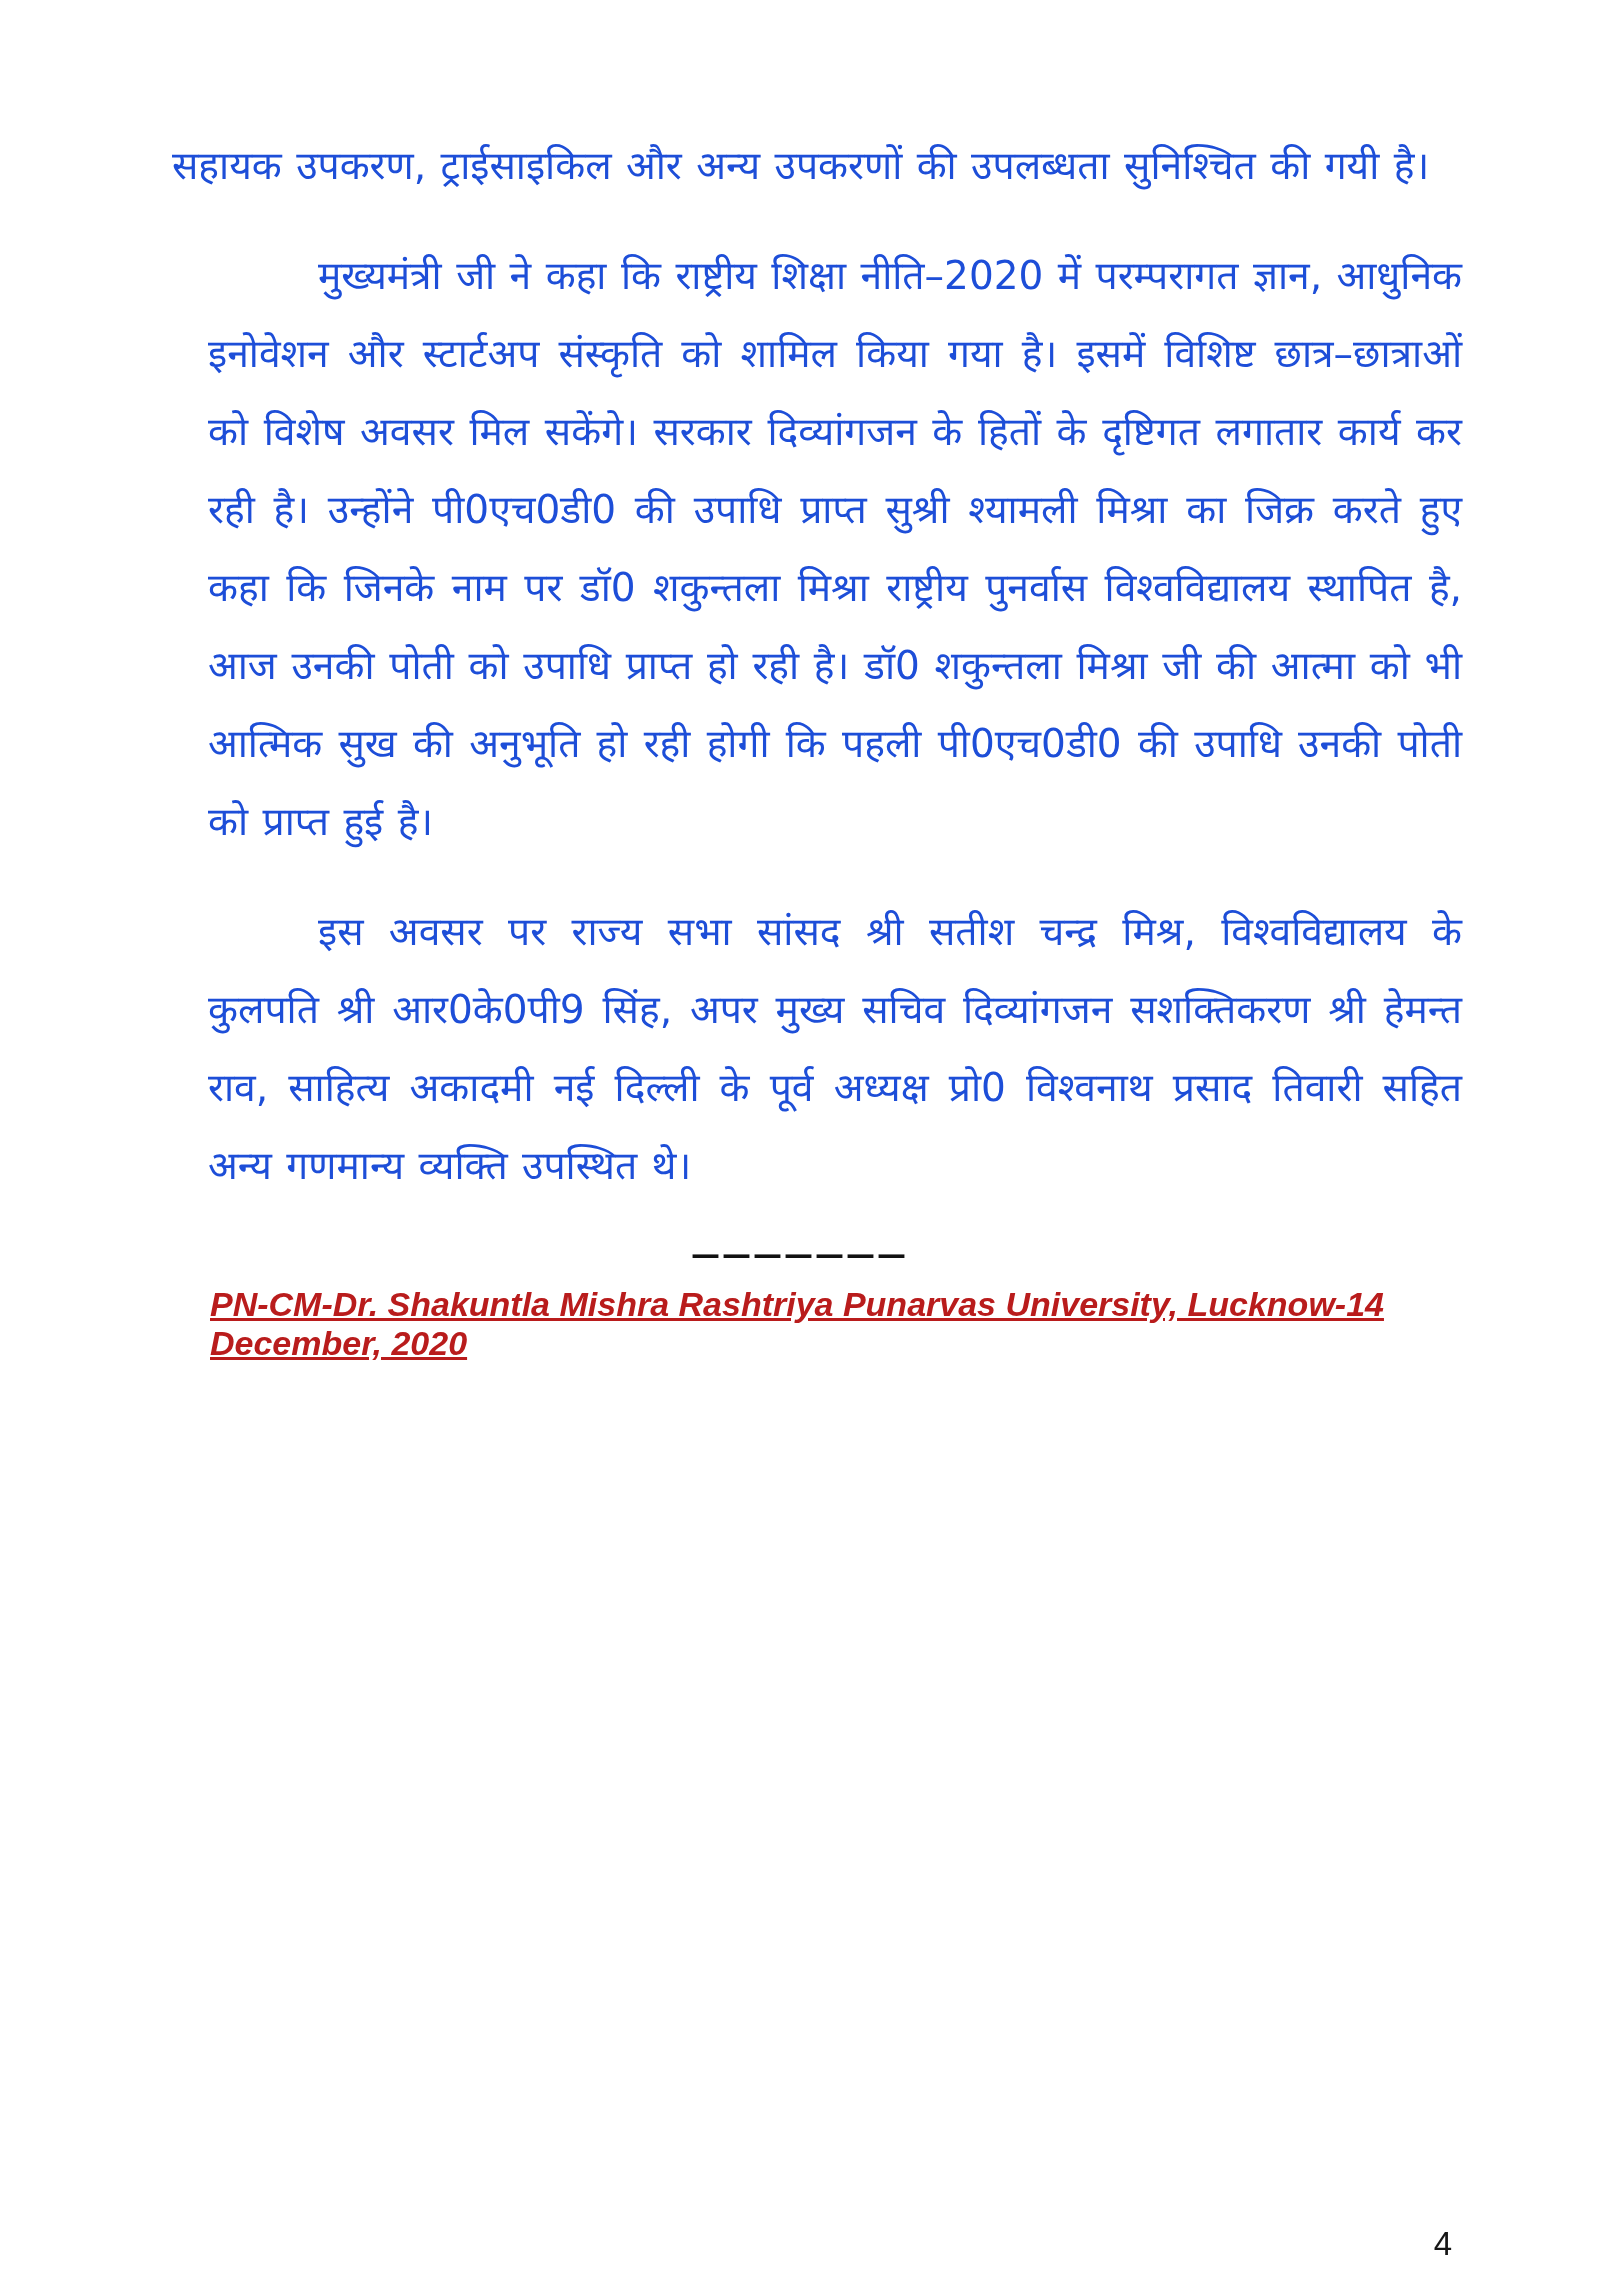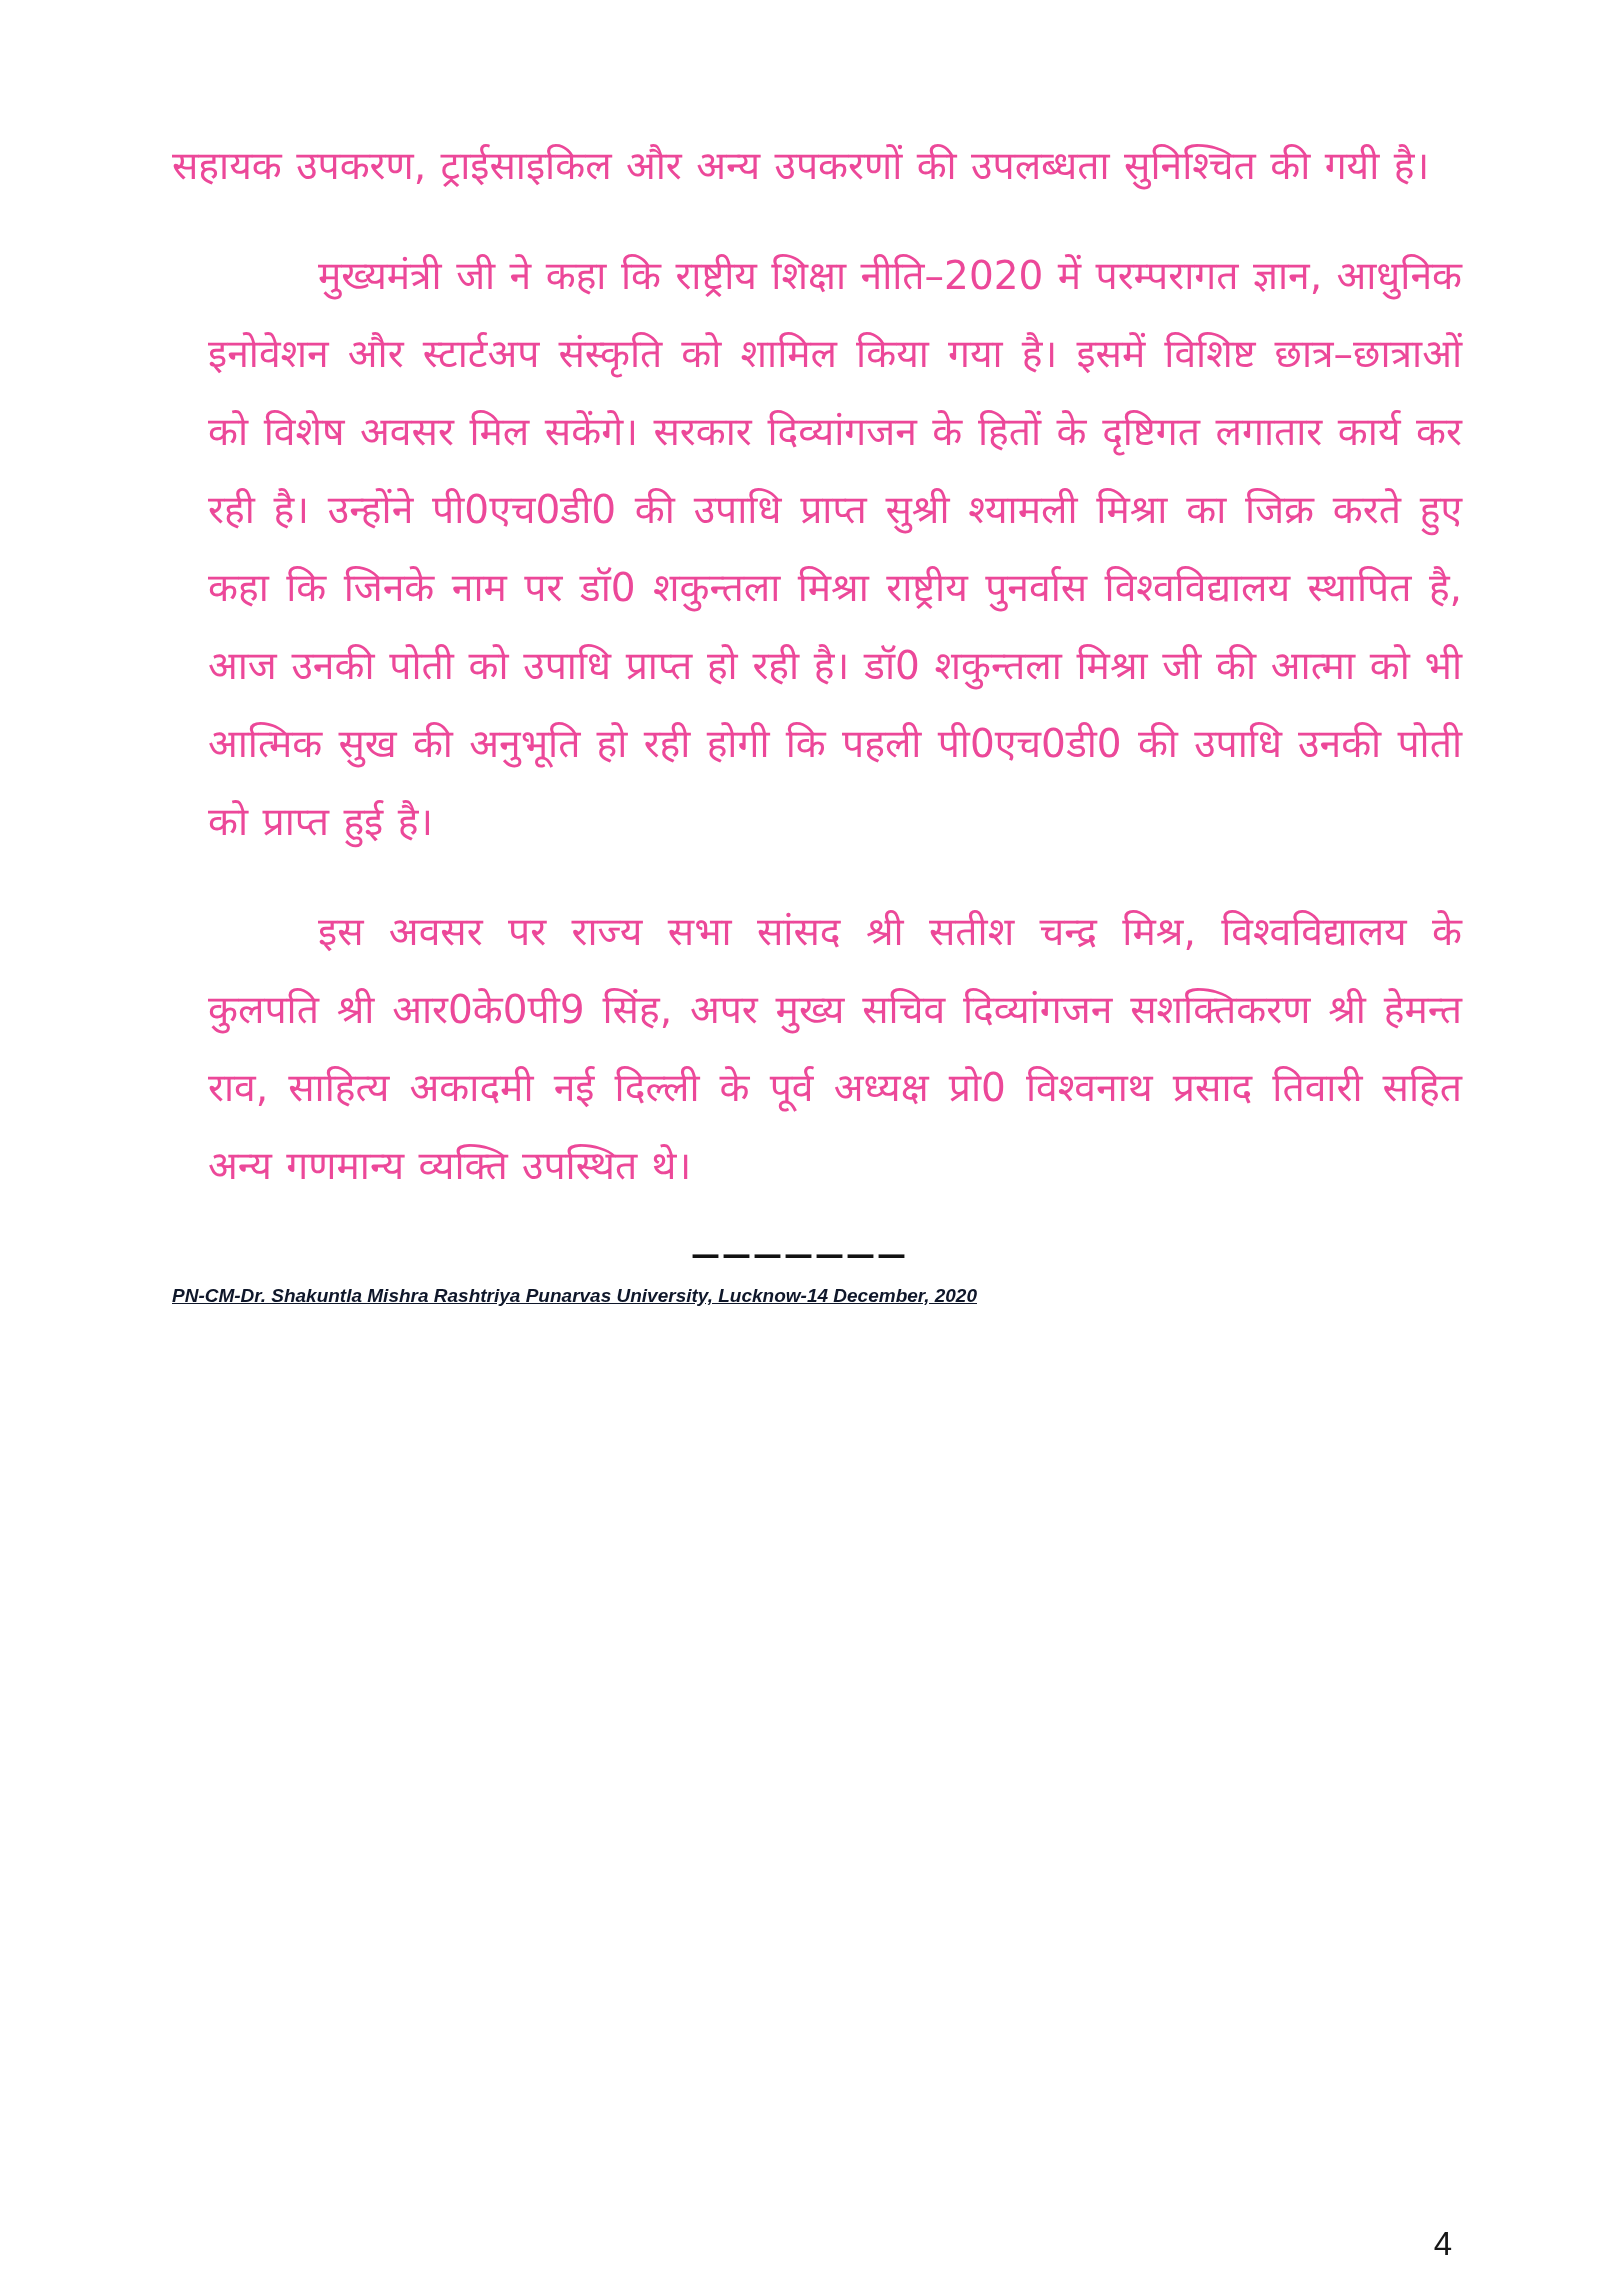--- a/index.html
+++ b/index.html
@@ -20,45 +20,46 @@
     position: absolute;
     left: 172px;
     top: 127px;
     width: 1290px;
   }
   .para {
     margin: 0 0 32px 0;
     font-size: 39px;
     line-height: 78px;
     text-align: justify;
-    color: #ec4899;
+    color: #1d4ed8;
     word-spacing: 2px;
   }
   .para.indent {
     text-indent: 110px;
     margin-left: 36px;
   }
   .separator {
     margin-top: 25.5px;
     text-align: center;
     transform: translateX(-17.6px);
     font-weight: 700;
     font-size: 29px;
     letter-spacing: 2px;
     white-space: pre;
     color: #111111;
   }
   .footer-ref {
     margin-top: 13.7px;
     font-family: "Liberation Sans", sans-serif;
-    font-size: 19px;
+    font-size: 34px;
     font-weight: 700;
     font-style: italic;
     text-decoration: underline;
-    color: #0f172a;
+    color: #b91c1c;
+    margin-left: 38px;
   }
   .page-number {
     position: absolute;
     right: 169px;
     bottom: 29px;
     font-size: 33px;
     color: #161616;
     font-family: "Liberation Sans", sans-serif;
   }
 </style>

